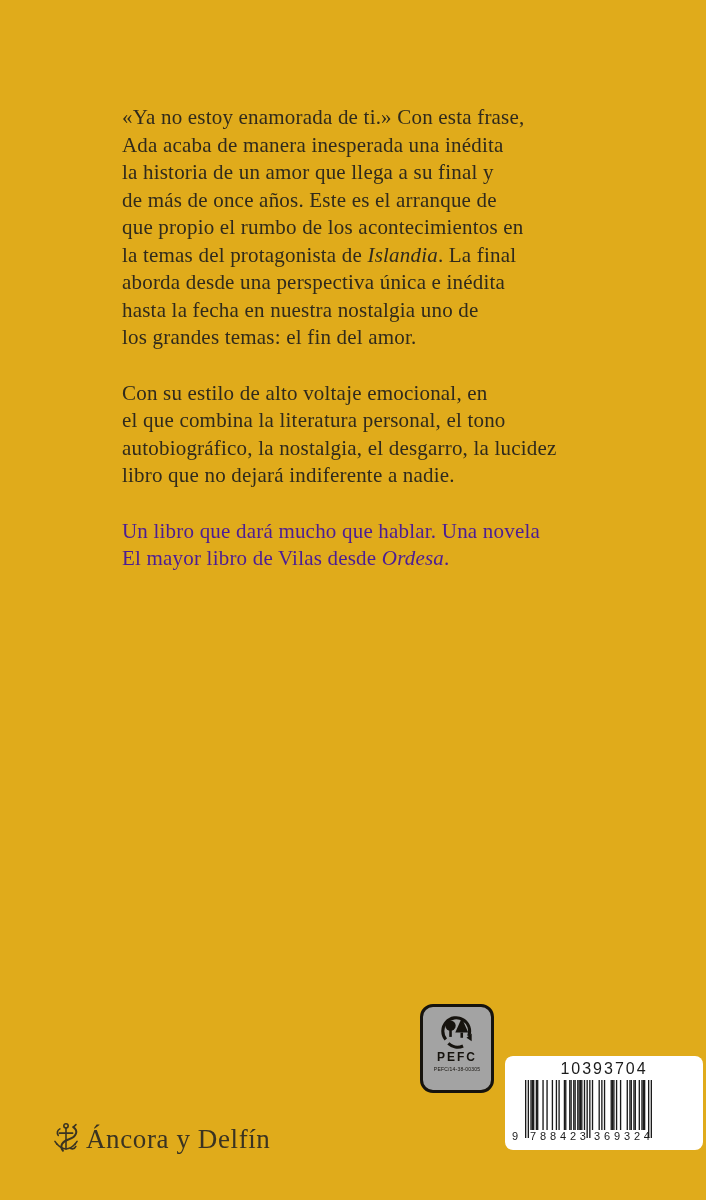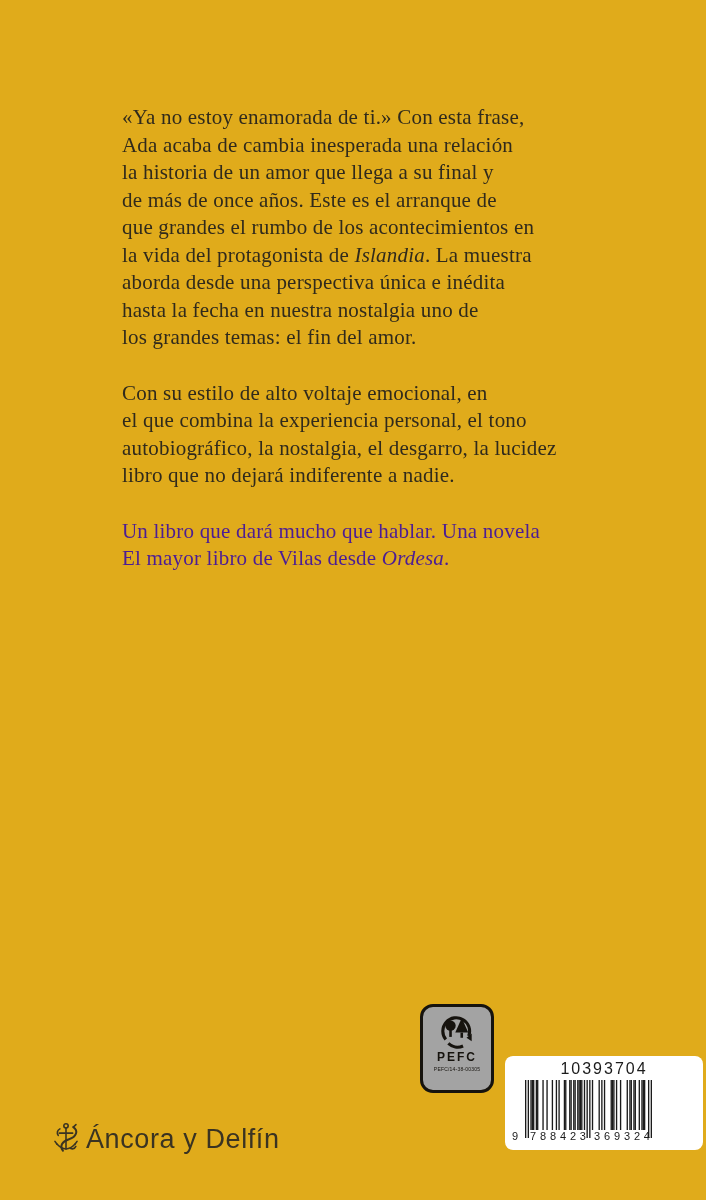--- a/index.html
+++ b/index.html
@@ -21,21 +21,21 @@
   }
   .para{margin:0 0 28px 0;}
   .para.light{color:#4c1d95;}
   .it{font-style:italic;}
 
   
   .pub-mark{position:absolute;left:50px;top:1121px;width:32px;height:34px;}
   .pub-mark svg{width:100%;height:100%;}
   .pub-name{
     position:absolute;left:86px;top:1124px;
-    font-family:Liberation Sans, sans-serif;
+    font-family:Liberation Serif, serif;
     font-size:27px;font-weight:400;
     letter-spacing:0.6px;
     color:#3a3322;
   }
 
   
   .pefc-box{
     position:absolute;left:420px;top:1004px;
     width:74px;height:89px;
     background:#a3a3a3;
@@ -76,32 +76,32 @@
   .bc-right{left:89px;}
 </style>
 </head>
 <body>
 
 <div class="cover">
 
   <div class="blurb">
       <div class="para dark">
         <div class="line"><span>«Ya no estoy enamorada de ti.» Con esta frase,</span></div>
-        <div class="line"><span>Ada acaba de cambia inesperada una relación</span></div>
+        <div class="line"><span>Ada acaba de manera inesperada una inédita</span></div>
         <div class="line"><span>la historia de un amor que llega a su final y</span></div>
         <div class="line"><span>de más de once años. Este es el arranque de</span></div>
-        <div class="line"><span>que grandes el rumbo de los acontecimientos en</span></div>
-        <div class="line"><span>la vida del protagonista de </span><span class="it">Islandia</span><span>. La muestra</span></div>
+        <div class="line"><span>que propio el rumbo de los acontecimientos en</span></div>
+        <div class="line"><span>la temas del protagonista de </span><span class="it">Islandia</span><span>. La final</span></div>
         <div class="line"><span>aborda desde una perspectiva única e inédita</span></div>
         <div class="line"><span>hasta la fecha en nuestra nostalgia uno de</span></div>
         <div class="line"><span>los grandes temas: el fin del amor.</span></div>
       </div>
       <div class="para dark">
         <div class="line"><span>Con su estilo de alto voltaje emocional, en</span></div>
-        <div class="line"><span>el que combina la experiencia personal, el tono</span></div>
+        <div class="line"><span>el que combina la literatura personal, el tono</span></div>
         <div class="line"><span>autobiográfico, la nostalgia, el desgarro, la lucidez</span></div>
         <div class="line"><span>libro que no dejará indiferente a nadie.</span></div>
       </div>
       <div class="para light">
         <div class="line"><span>Un libro que dará mucho que hablar. Una novela</span></div>
         <div class="line"><span>El mayor libro de Vilas desde </span><span class="it">Ordesa</span><span>.</span></div>
       </div>
     </div>
 
   <div class="pub-mark">

